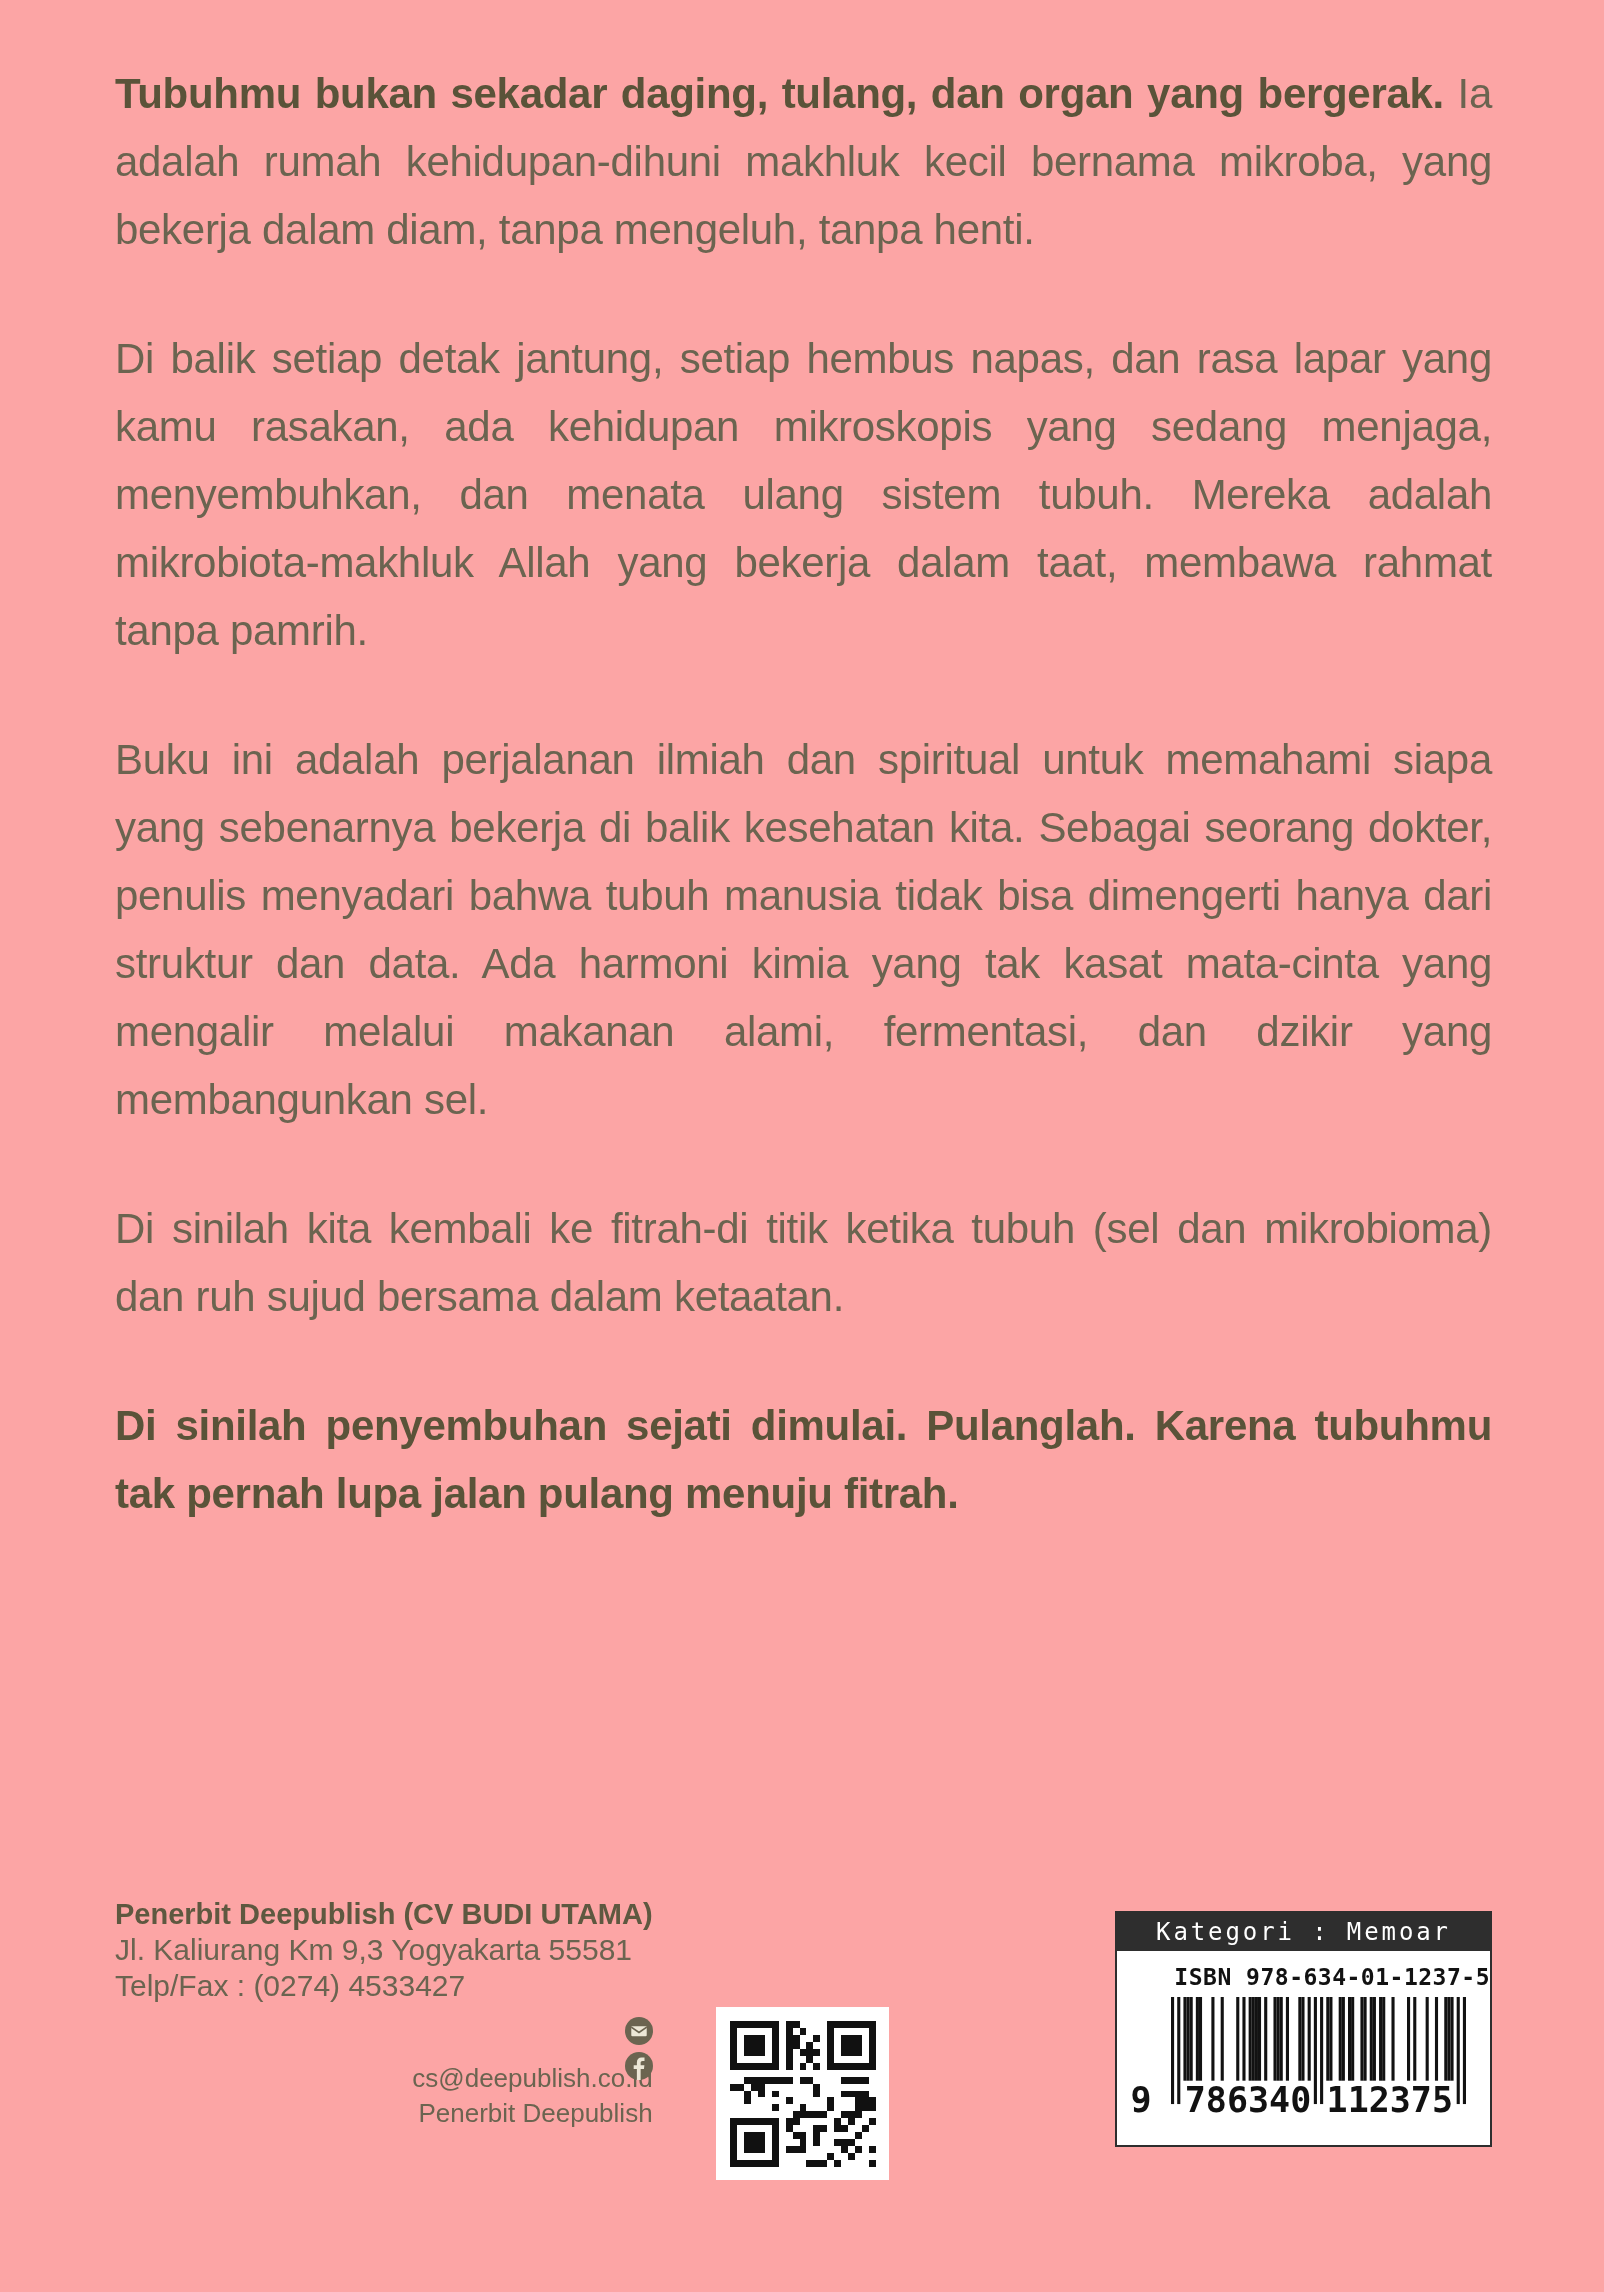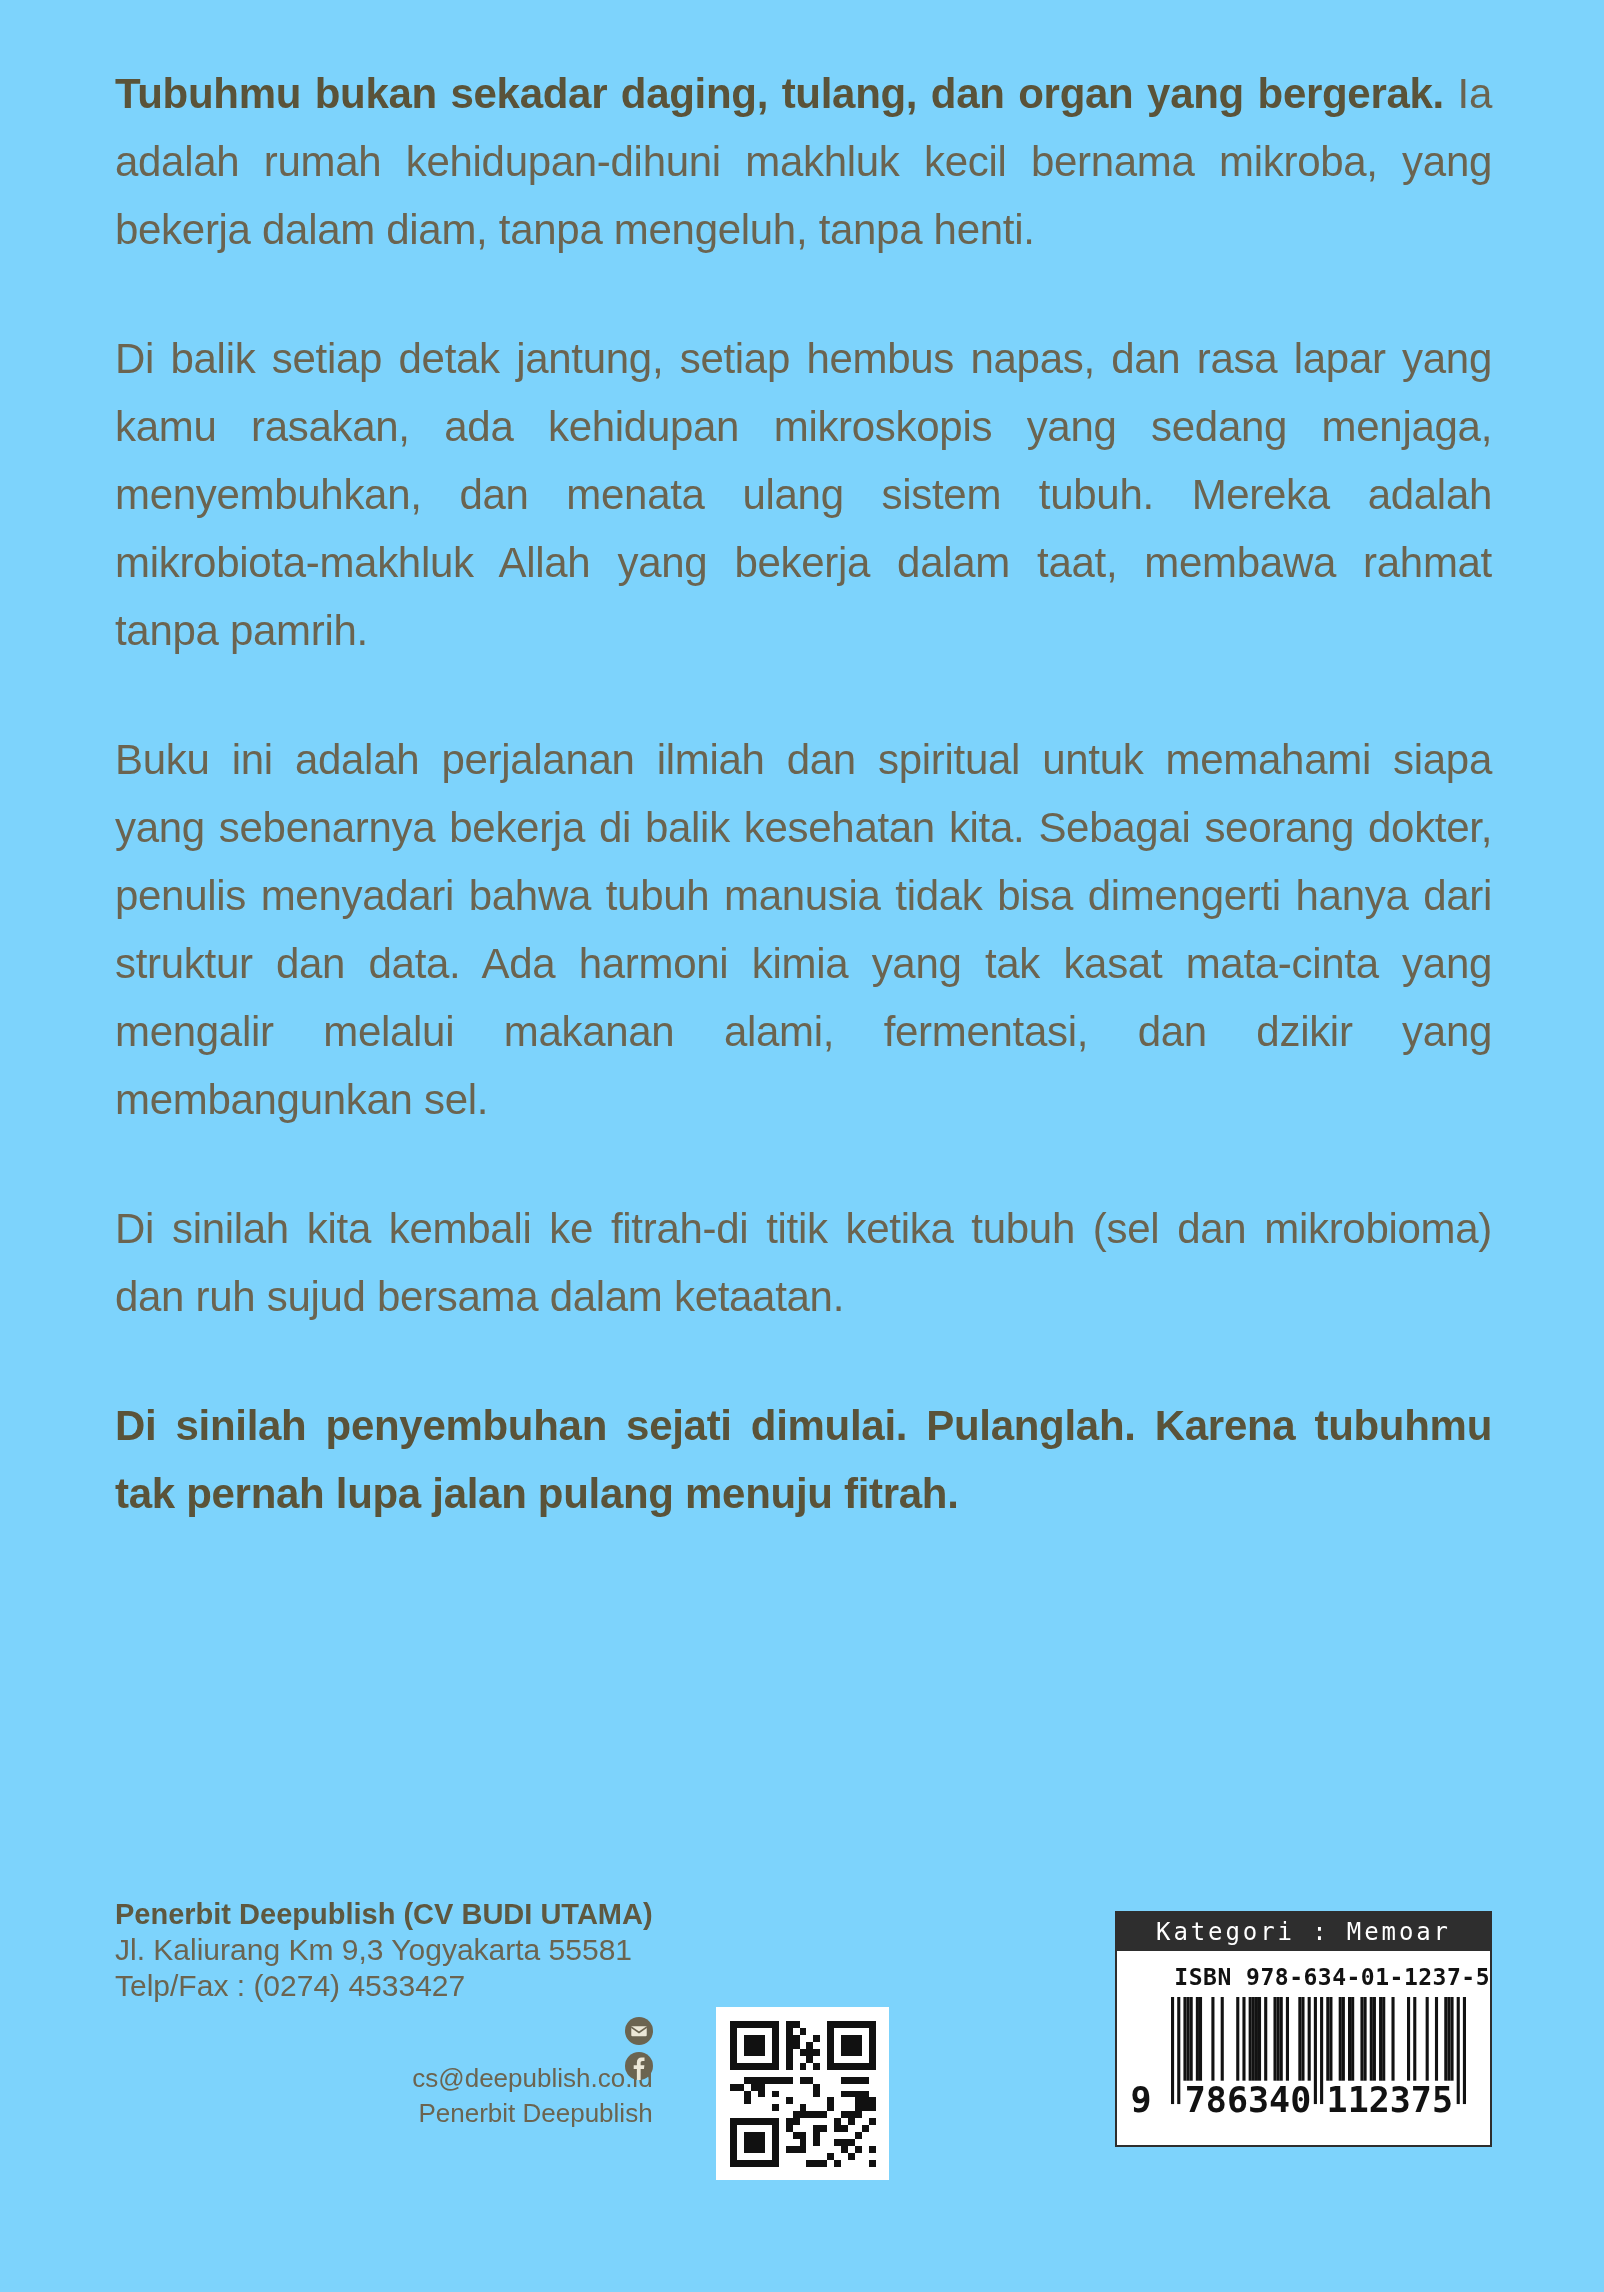--- a/index.html
+++ b/index.html
@@ -1,19 +1,19 @@
 <!DOCTYPE html>
 <html><head>
 <meta charset="utf-8">
 <style>
   html,body{margin:0;padding:0;background:#d8d4c6;}
   .cover{
     position:relative;
     width:1605px;height:2293px;
-    background:#7dd3fc;
+    background:#fca5a5;
     font-family:"Liberation Sans",sans-serif;
     color:#6b6450;
     overflow:hidden;
   }
   
   .blurb{
     position:absolute;left:115px;right:113px;top:60px;
     text-align:justify;
     font-size:42px;line-height:68px;letter-spacing:-0.3px;
   }

